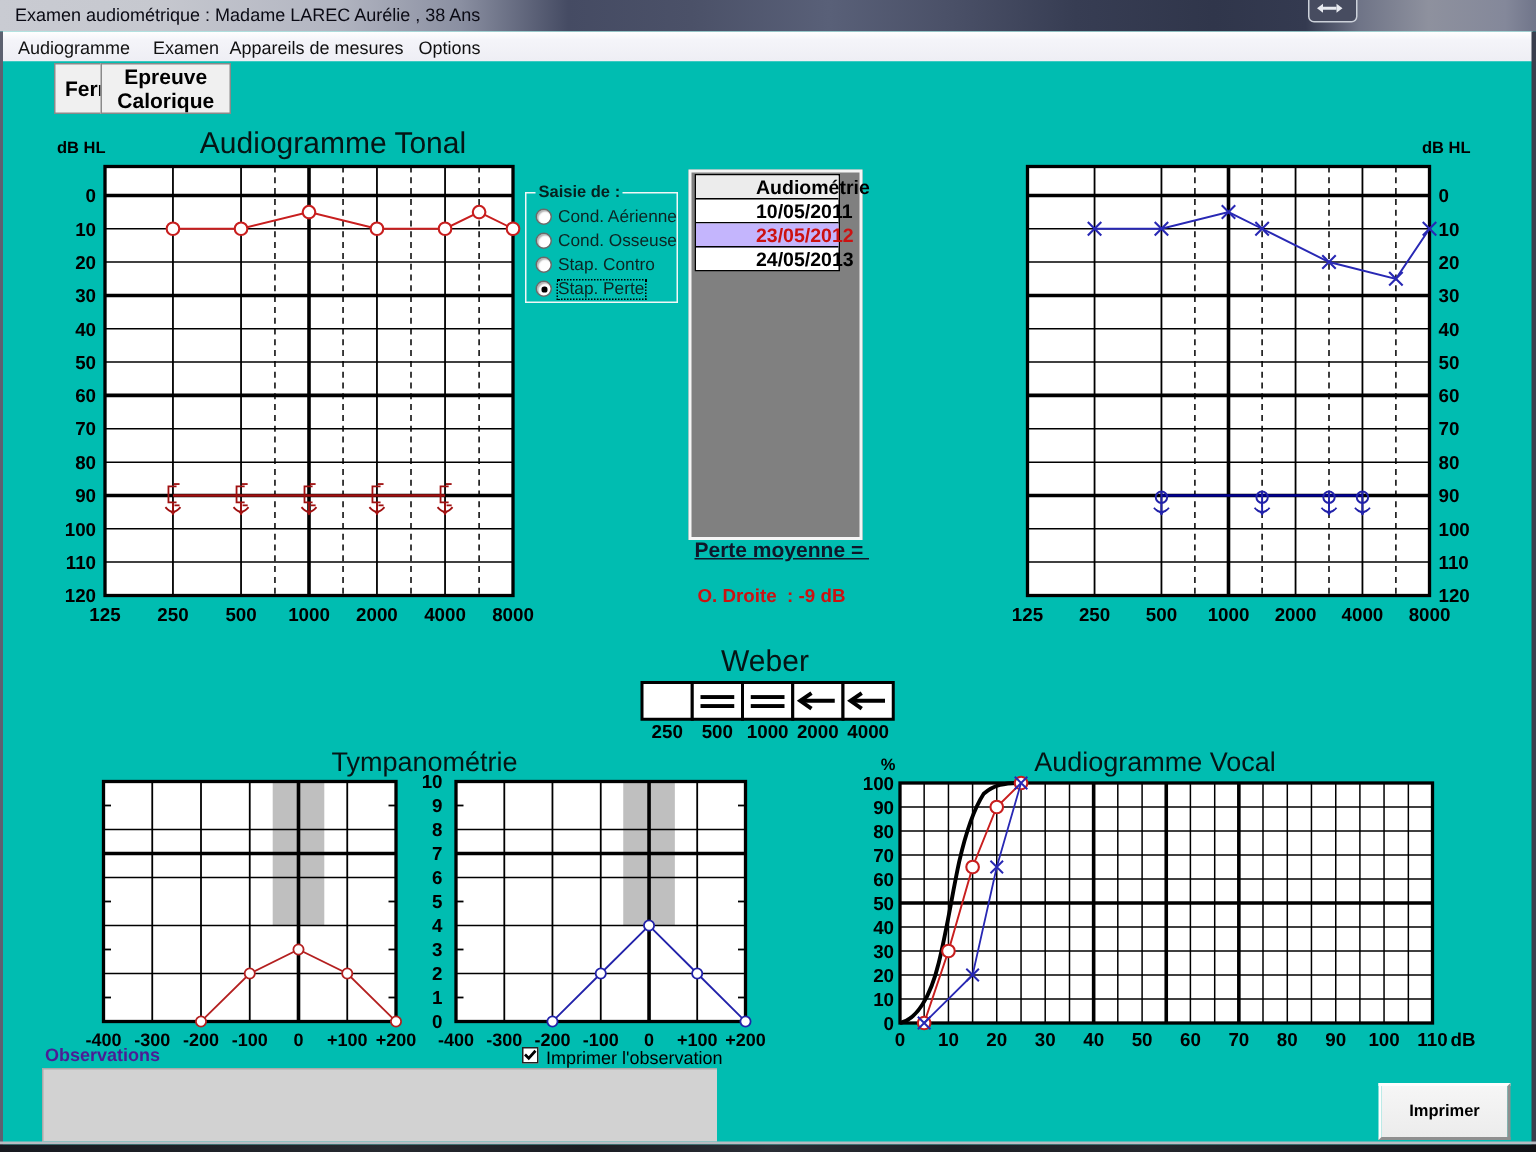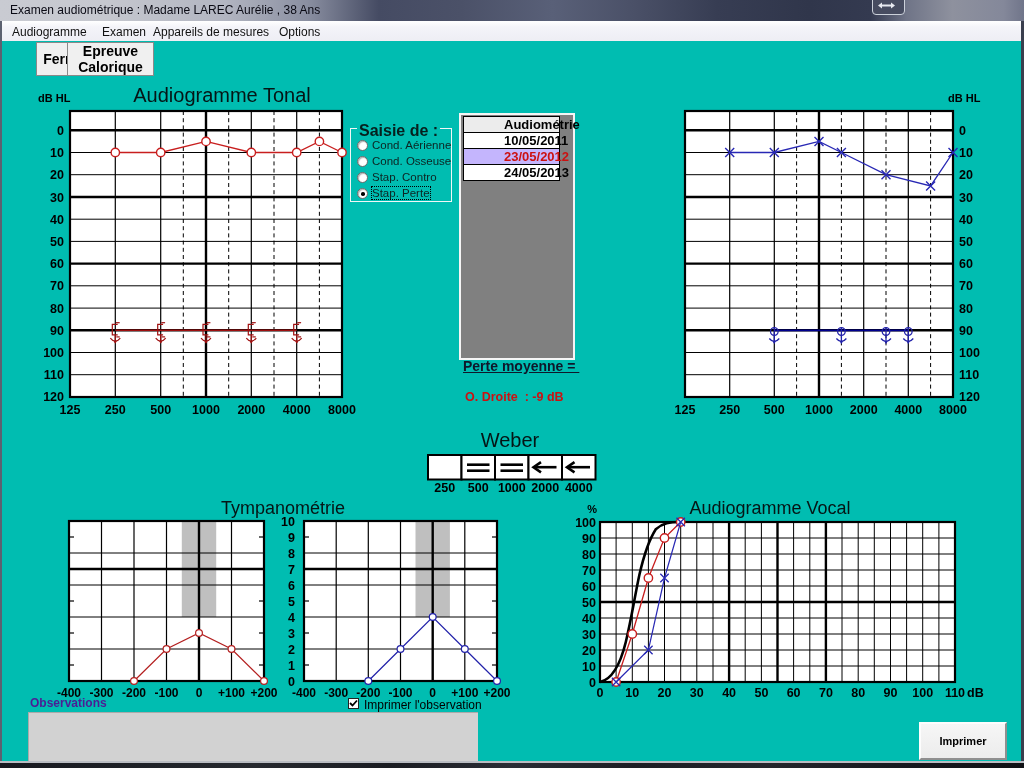--- a/index.html
+++ b/index.html
@@ -7,21 +7,21 @@
 background:linear-gradient(90deg,#c9cbd2 0%,#c6c8cf 10%,#b2b5c1 22%,#8a8fa1 30%,#454b63 37%,#4b5168 45%,#596078 54%,#4a5067 62%,#373d53 70%,#30364b 79%,#343a50 85%,#6f7487 88.5%,#8e919e 93%,#84889a 98%,#70758a 100%);}
 #titletext{left:10px;top:3px;font-size:12px;color:#0a0a14;white-space:nowrap;}
 #rszbtn{left:872px;top:-5px;width:31px;height:18px;border:1.5px solid #ccd1da;border-radius:4px;background:#474c60;}
 #menubar{left:2px;top:21px;width:1020px;height:20px;background:linear-gradient(#ffffff,#f4f4f9 30%,#eeeef4);}
 .mi{position:absolute;top:4px;font-size:12px;color:#111;}
 #client{left:2px;top:41px;width:1019px;height:720px;background:#00bdb1;}
 .btn{position:absolute;background:#f0f0f0;border:1px solid #8a8a8a;color:#000;font-weight:bold;font-size:14px;display:flex;align-items:center;justify-content:center;text-align:center;box-sizing:border-box;}
 #fermer{left:3px;top:42px;width:62px;height:34px;margin-left:33px;}
 #epreuve{left:67px;top:42px;width:87px;height:34px;line-height:16px;}
 #saisie{left:350px;top:128px;width:102px;height:74px;border:1.5px solid #f2f7f7;box-sizing:border-box;}
-#saisielbl{left:357px;top:122px;font-size:16px;font-weight:bold;color:#06201e;background:#00bdb1;padding:0 2px;}
+#saisielbl{left:357px;top:122px;font-size:11px;font-weight:bold;color:#06201e;background:#00bdb1;padding:0 2px;}
 .rrow{position:absolute;left:357px;height:12px;font-size:11.5px;color:#0c2422;white-space:nowrap;}
 .rc{display:inline-block;width:11px;height:11px;border-radius:50%;background:#fff;border:1px solid #6a6a6a;box-shadow:inset 1px 1px 1px rgba(0,0,0,0.3);vertical-align:-2px;box-sizing:border-box;margin-right:4px;}
 #ipsilbl{outline:1px dotted #000;outline-offset:0px;}
 .dot{position:absolute;left:3px;top:3px;width:3.5px;height:3.5px;background:#000;border-radius:50%;}
 #datelist{left:459px;top:113px;width:116px;height:247px;background:#808080;border:2px solid #f5f5f5;box-sizing:border-box;}
 #datetable{position:absolute;left:2px;top:1px;width:97px;border:1.2px solid #000;background:#fff;box-sizing:border-box;}
 .drow{height:15px;line-height:15px;text-align:center;font-size:13px;font-weight:bold;border-bottom:1px solid #000;color:#000;padding-left:40px;}
 #dhdr{background:#ececec;}
 #dsel{background:#c4b5fd;color:#cc1111;}
 #perte1{left:463px;top:358px;font-size:14px;font-weight:bold;color:#0f172a;text-decoration:underline;}

